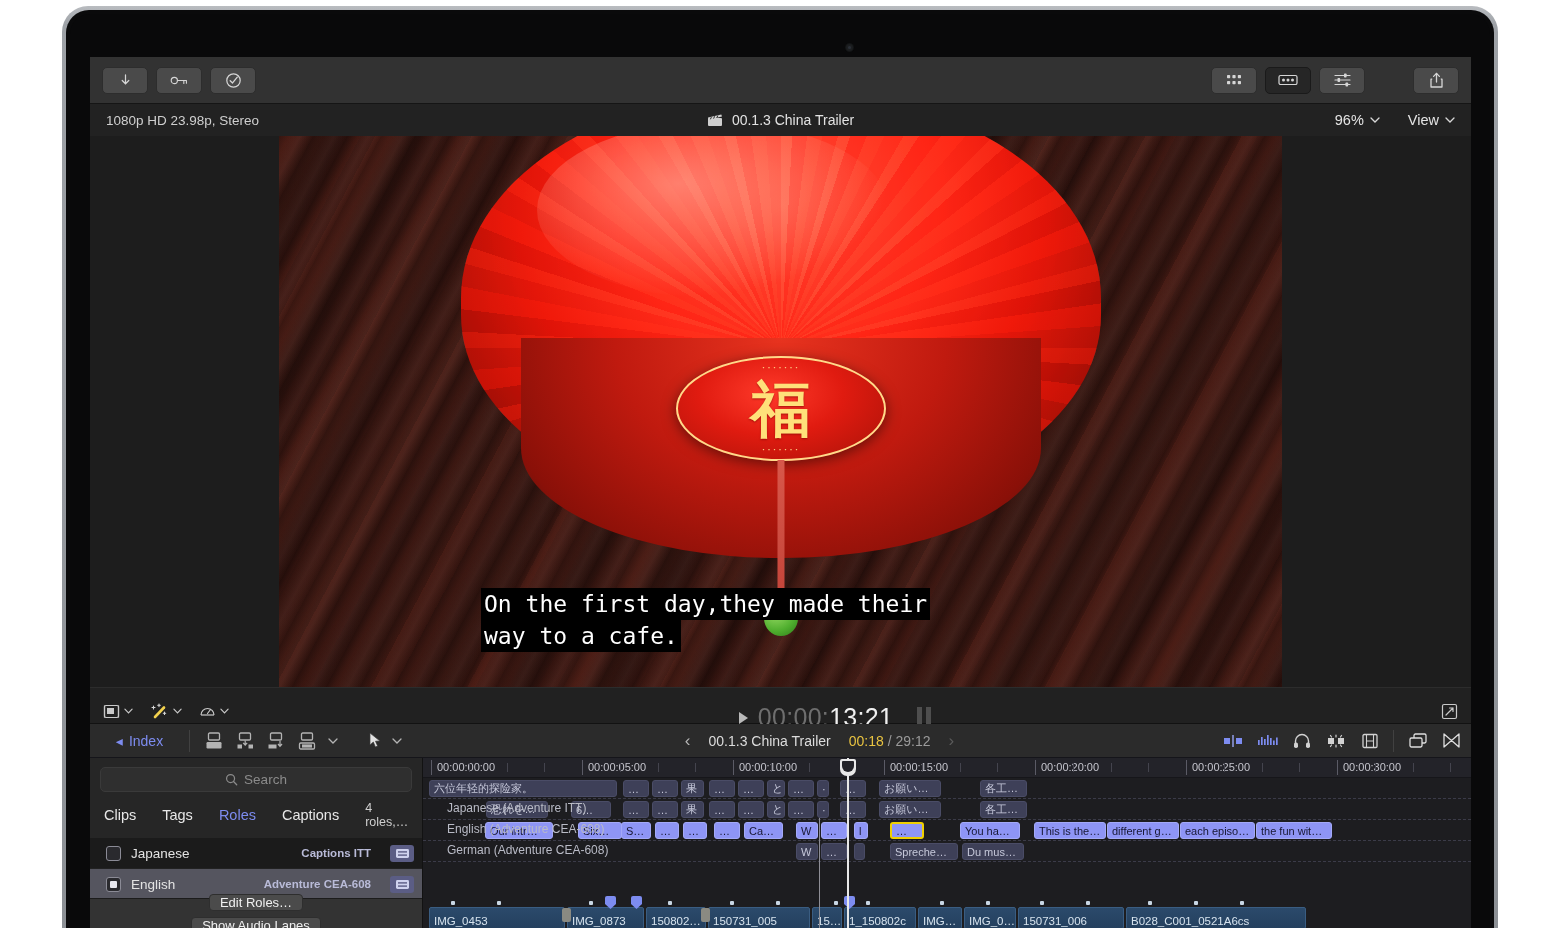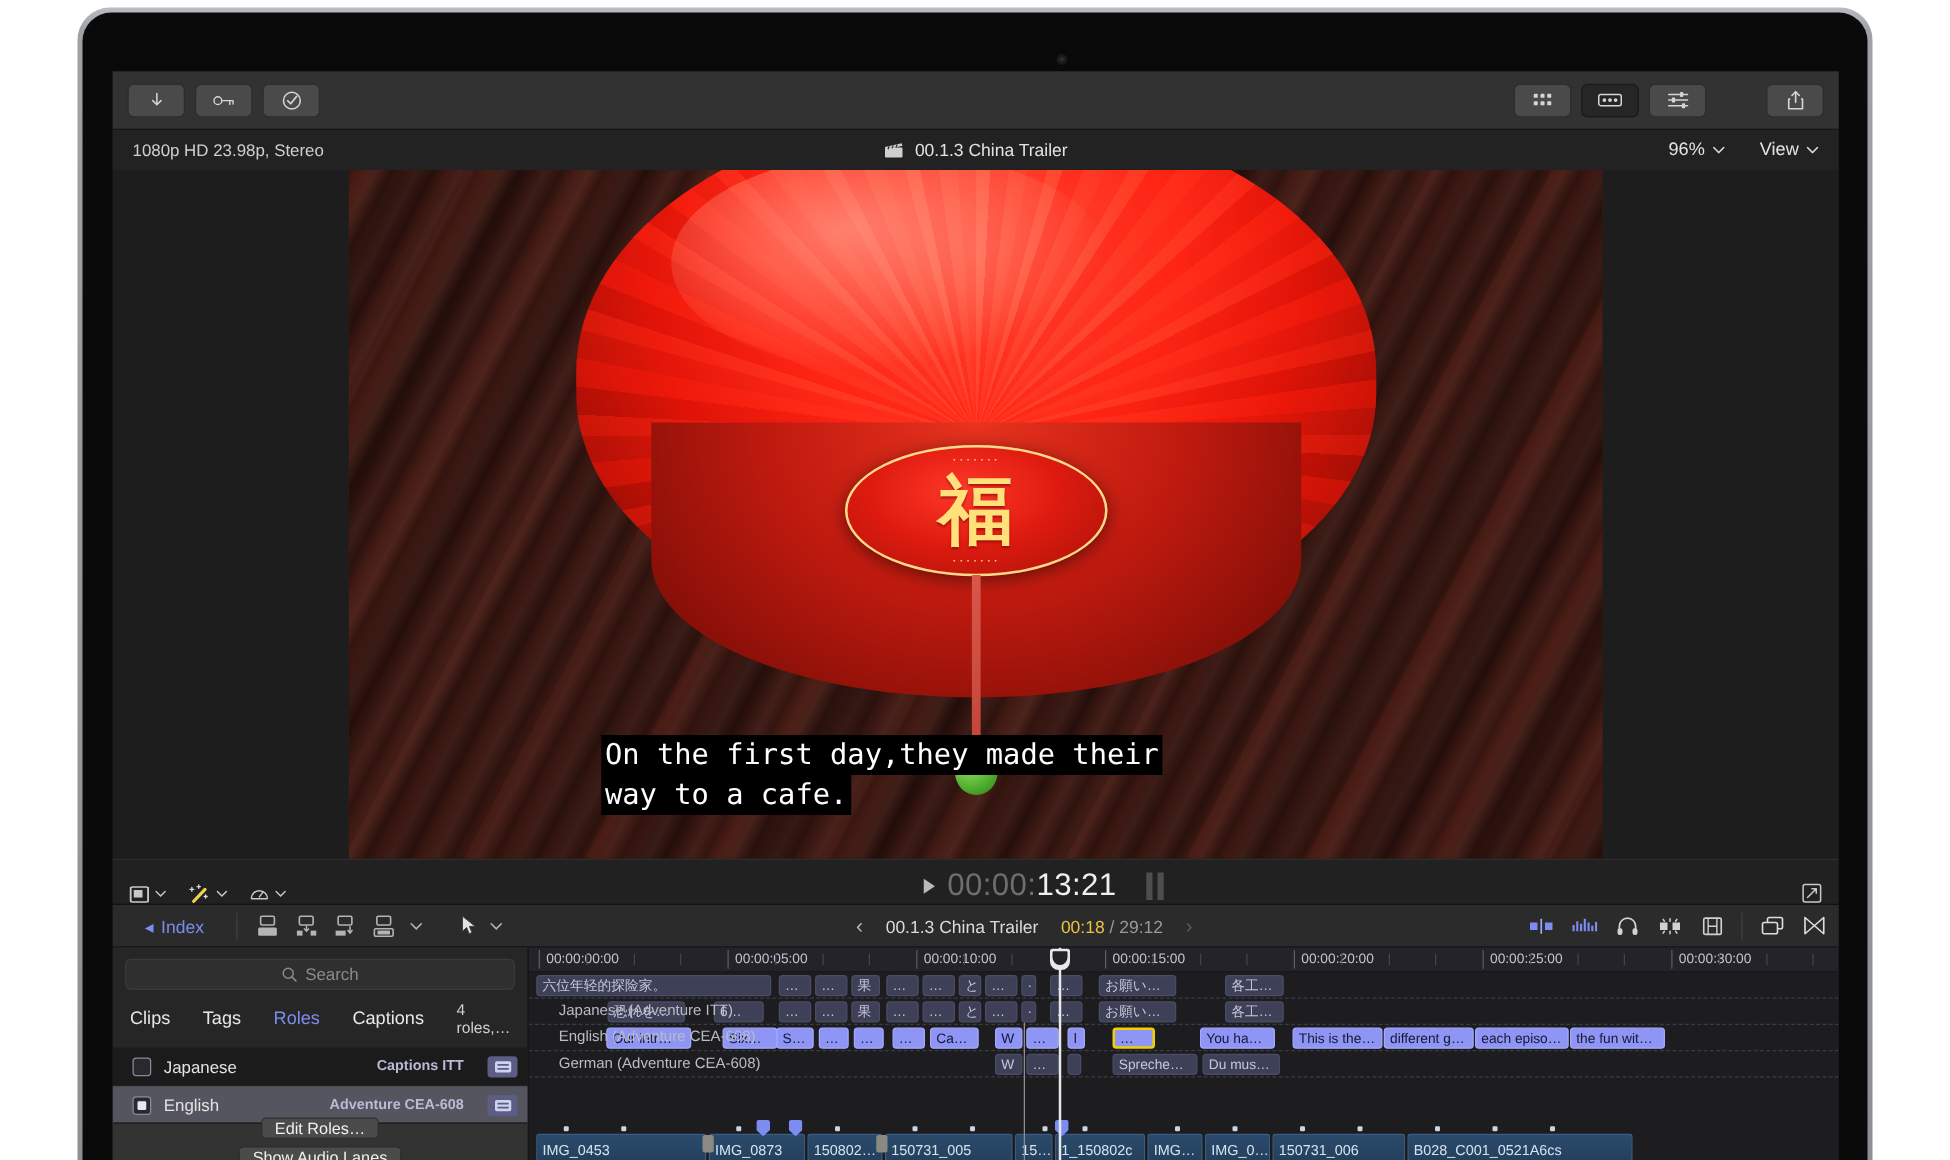--- a/index.html
+++ b/index.html
@@ -171,21 +171,21 @@
     display:inline-block; background:#000; color:#fff;
     font-family:"DejaVu Sans Mono","Liberation Mono", monospace;
     font-size:23px; line-height:1.31; letter-spacing:0px;
     padding:1px 3px; white-space:pre;
   }
 
   
   .transport{
     position:relative; height:37px; background:#212121;
     border-top:1px solid #2c2c2c;
-    display:flex; align-items:flex-end; padding:0 13px;
+    display:flex; align-items:flex-start; padding:15px 13px;
     border-bottom:1px solid #121212;
   }
   .tr-left{ display:flex; gap:17px; align-items:center;}
   .tr-item{ display:flex; align-items:center; gap:4px; color:#c9c9c9;}
   .tr-center{
     flex:1; display:flex; align-items:center; justify-content:center; gap:10px;
   }
   .tc{
     font-family:"Liberation Sans", sans-serif;
     font-size:25px; letter-spacing:.3px; font-weight:300;

